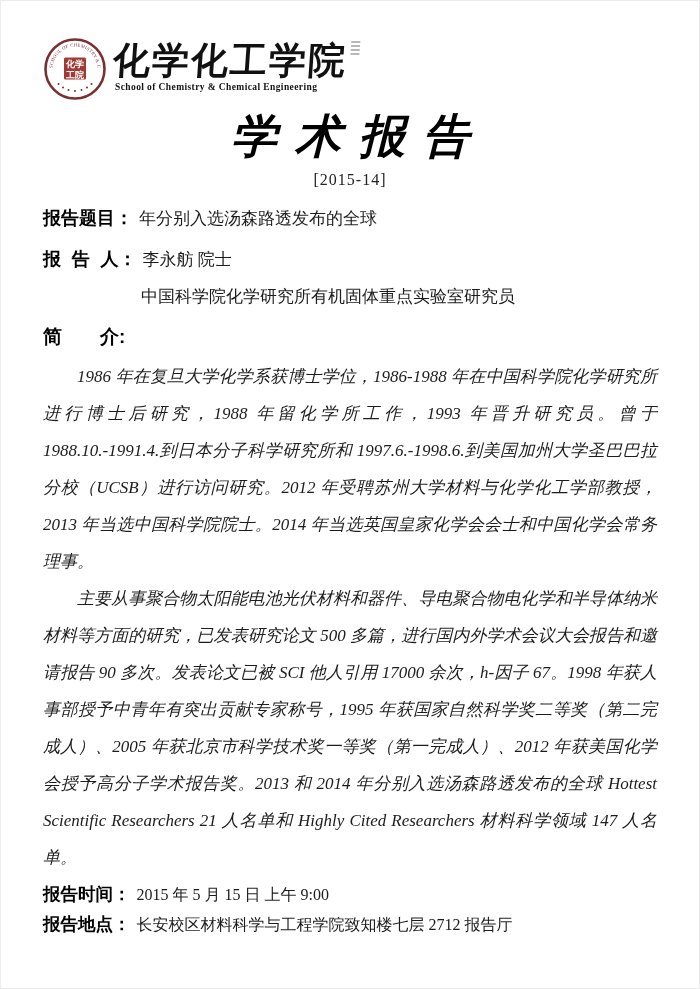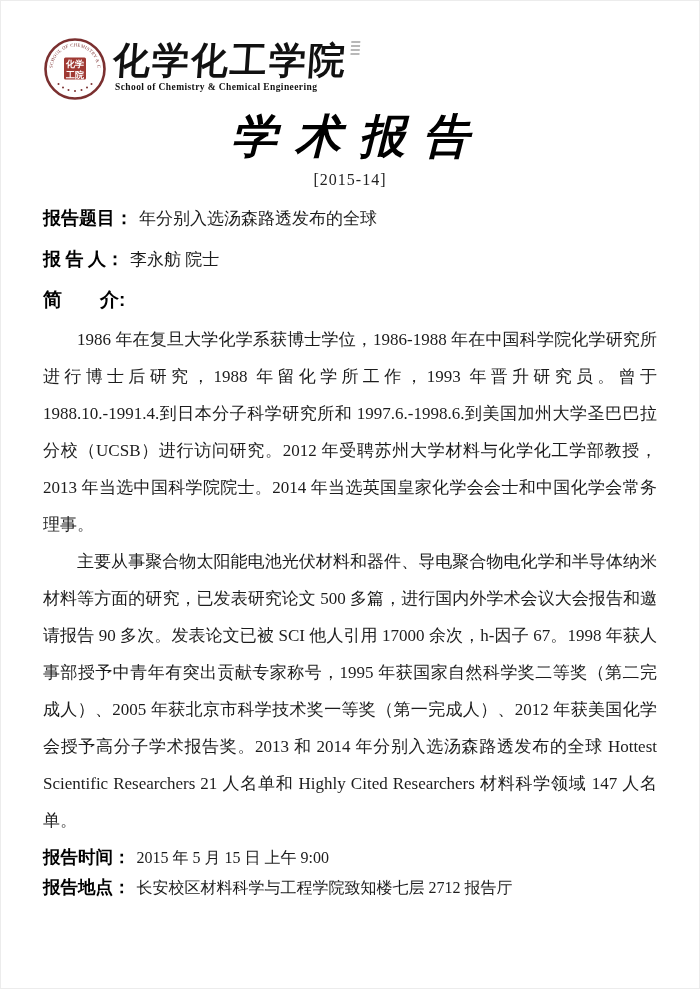--- a/index.html
+++ b/index.html
@@ -52,21 +52,21 @@
     text-indent:18px; 
   }
   .issue{
     text-align:center;margin-top:6px;
     font-family:Liberation Serif, serif;
     font-size:16px;color:#222;letter-spacing:1px;
   }
   
   .field-row{margin-top:17px;display:flex;align-items:baseline;}
   .field-label{
-    font-family:Liberation Serif, serif;
+    font-family:Liberation Mono, monospace;
     font-weight:700;font-size:18px;color:#000;white-space:nowrap;
   }
   .field-value{
     font-family:"Liberation Serif", serif;
     font-size:17px;color:var(--ink);margin-left:6px;white-space:nowrap;
   }
   .affil{
     margin-left:98px;margin-top:14px;
     font-family:"Liberation Serif", serif;
     font-size:17px;line-height:23px;color:var(--ink);
@@ -76,20 +76,21 @@
     font-family:"Liberation Sans", sans-serif;
     font-weight:700;font-size:19px;color:#000;
   }
   
   .para{
     margin-top:8px;
     font-family:"Liberation Serif", serif;
     font-size:17px;line-height:37px;color:var(--ink);
     text-align:justify;text-align-last:left;
     text-indent:34px;
+    font-style:italic;
   }
   .para + .para{margin-top:0;}
   
   .bottom-row{margin-top:6px;}
   .bottom-row .field-label{font-size:17.5px;}
   .bottom-row .field-value{font-size:16px;}
 </style>
 </head>
 <body>
 
@@ -127,20 +128,21 @@
   <div class="issue">[2015-14]</div>
 
   <div class="field-row">
     <span class="field-label">报告题目：</span>
     <span class="field-value">年分别入选汤森路透发布的全球</span>
   </div>
   <div class="field-row">
     <span class="field-label">报 告 人：</span>
     <span class="field-value">李永舫 院士</span>
   </div>
+  <div class="affil">中国科学院化学研究所有机固体重点实验室研究员</div>
 
   <div class="intro-heading">简　　介:</div>
   <p class="para">1986 年在复旦大学化学系获博士学位，1986-1988 年在中国科学院化学研究所进行博士后研究，1988 年留化学所工作，1993 年晋升研究员。曾于 1988.10.-1991.4.到日本分子科学研究所和 1997.6.-1998.6.到美国加州大学圣巴巴拉分校（UCSB）进行访问研究。2012 年受聘苏州大学材料与化学化工学部教授，2013 年当选中国科学院院士。2014 年当选英国皇家化学会会士和中国化学会常务理事。</p>
   <p class="para">主要从事聚合物太阳能电池光伏材料和器件、导电聚合物电化学和半导体纳米材料等方面的研究，已发表研究论文 500 多篇，进行国内外学术会议大会报告和邀请报告 90 多次。发表论文已被 SCI 他人引用 17000 余次，h-因子 67。1998 年获人事部授予中青年有突出贡献专家称号，1995 年获国家自然科学奖二等奖（第二完成人）、2005 年获北京市科学技术奖一等奖（第一完成人）、2012 年获美国化学会授予高分子学术报告奖。2013 和 2014 年分别入选汤森路透发布的全球 Hottest Scientific Researchers 21 人名单和 Highly Cited Researchers 材料科学领域 147 人名单。</p>
 
   <div class="field-row bottom-row">
     <span class="field-label">报告时间：</span>
     <span class="field-value">2015 年 5 月 15 日  上午 9:00</span>
   </div>
   <div class="field-row bottom-row">

